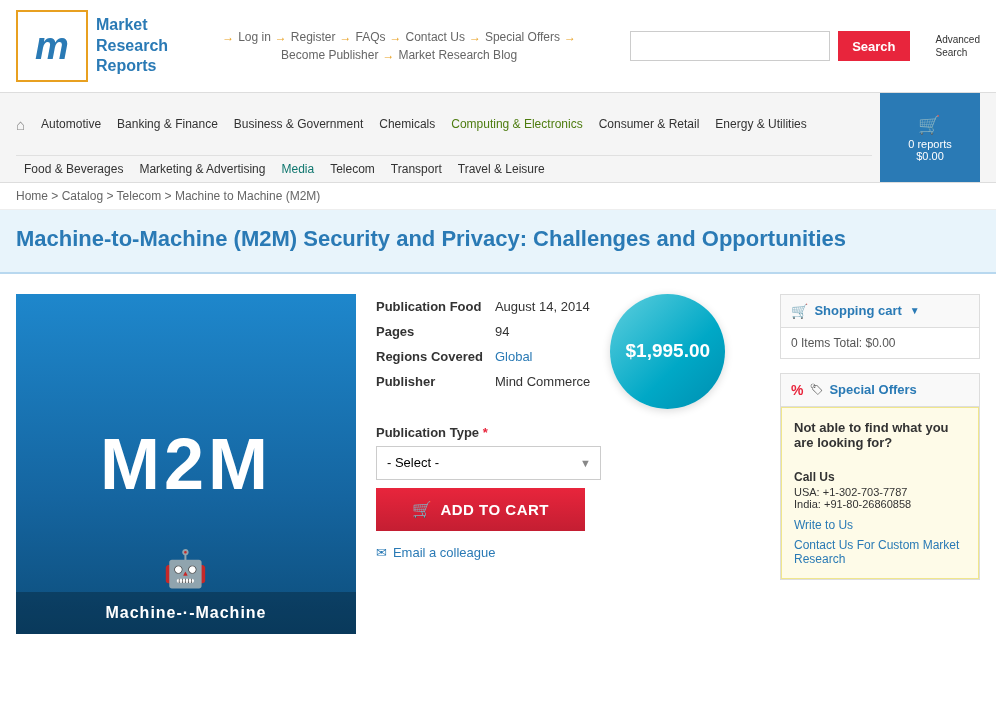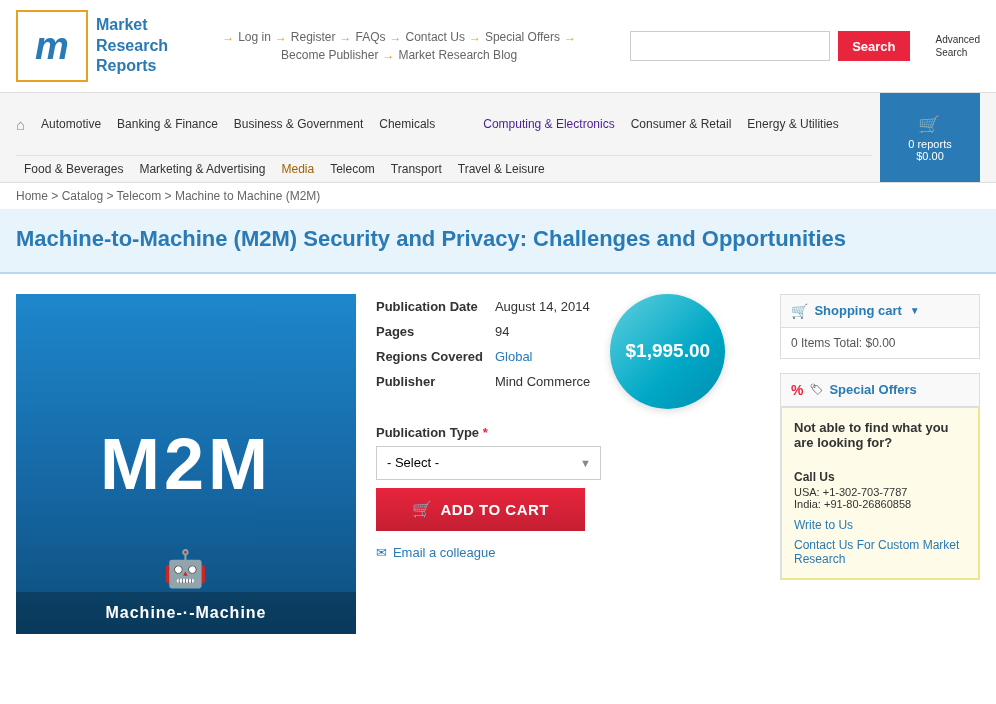--- a/index.html
+++ b/index.html
@@ -47,28 +47,28 @@
 </div>
 
 <div style="background:#f5f5f5; border-bottom:1px solid #ddd; padding:0 16px; display:flex; align-items:stretch;">
   <div style="flex:1;">
     <div style="display:flex; align-items:center; border-bottom:1px solid #e0e0e0;">
       <span style="color:#888; font-size:15px; padding:6px 8px 6px 0; cursor:pointer;">⌂</span>
       <a href="#" style="color:#333; text-decoration:none; font-size:12px; padding:6px 8px; white-space:nowrap;">Automotive</a>
       <a href="#" style="color:#333; text-decoration:none; font-size:12px; padding:6px 8px; white-space:nowrap;">Banking &amp; Finance</a>
       <a href="#" style="color:#333; text-decoration:none; font-size:12px; padding:6px 8px; white-space:nowrap;">Business &amp; Government</a>
       <a href="#" style="color:#333; text-decoration:none; font-size:12px; padding:6px 8px; white-space:nowrap;">Chemicals</a>
-      <a href="#" style="color:#4c1d95; text-decoration:none; font-size:12px; padding:24px 8px; white-space:nowrap;margin-left:32px;">Computing &amp; Electronics</a>
+      <a href="#" style="color:#4d7c0f; text-decoration:none; font-size:12px; padding:24px 8px; white-space:nowrap;">Computing &amp; Electronics</a>
       <a href="#" style="color:#333; text-decoration:none; font-size:12px; padding:6px 8px; white-space:nowrap;">Consumer &amp; Retail</a>
       <a href="#" style="color:#333; text-decoration:none; font-size:12px; padding:6px 8px; white-space:nowrap;">Energy &amp; Utilities</a>
     </div>
     <div style="display:flex; align-items:center;">
       <a href="#" style="color:#333; text-decoration:none; font-size:12px; padding:6px 8px; white-space:nowrap;">Food &amp; Beverages</a>
       <a href="#" style="color:#333; text-decoration:none; font-size:12px; padding:6px 8px; white-space:nowrap;">Marketing &amp; Advertising</a>
-      <a href="#" style="color:#a16207; text-decoration:none; font-size:12px; padding:6px 8px; white-space:nowrap;">Media</a>
+      <a href="#" style="color:#0f766e; text-decoration:none; font-size:12px; padding:6px 8px; white-space:nowrap;">Media</a>
       <a href="#" style="color:#333; text-decoration:none; font-size:12px; padding:6px 8px; white-space:nowrap;">Telecom</a>
       <a href="#" style="color:#333; text-decoration:none; font-size:12px; padding:6px 8px; white-space:nowrap;">Transport</a>
       <a href="#" style="color:#333; text-decoration:none; font-size:12px; padding:6px 8px; white-space:nowrap;">Travel &amp; Leisure</a>
     </div>
   </div>
   <div style="background:#2a7ab5; color:#fff; padding:8px 16px; display:flex; flex-direction:column; align-items:center; justify-content:center; min-width:100px; cursor:pointer; margin-left:8px;">
     <span style="font-size:18px;">🛒</span>
     <span style="font-size:11px; margin-top:2px;">0 reports</span>
     <span style="font-size:11px;">$0.00</span>
   </div>
@@ -97,21 +97,21 @@
     </div>
     <div style="position:absolute; bottom:44px; left:50%; transform:translateX(-50%); font-size:36px;">🤖</div>
   </div>
 
   <div style="flex:1;">
     <div style="display:flex; align-items:flex-start; gap:20px; margin-bottom:16px;">
       <div>
         <table style="border-collapse:collapse;">
           <tbody>
           <tr>
-            <td style="font-weight:bold; padding:5px 12px 5px 0; font-size:13px;">Publication Date</td>
+            <td style="font-weight:bold; padding:5px 12px 5px 0; font-size:13px;">Publication Food</td>
             <td style="padding:5px 0; font-size:13px;">August 14, 2014</td>
           </tr>
           <tr>
             <td style="font-weight:bold; padding:5px 12px 5px 0; font-size:13px;">Pages</td>
             <td style="padding:5px 0; font-size:13px;">94</td>
           </tr>
           <tr>
             <td style="font-weight:bold; padding:5px 12px 5px 0; font-size:13px;">Regions Covered</td>
             <td style="padding:5px 0; font-size:13px;"><a href="#" style="color:#2a7ab5; text-decoration:none;">Global</a></td>
           </tr>

